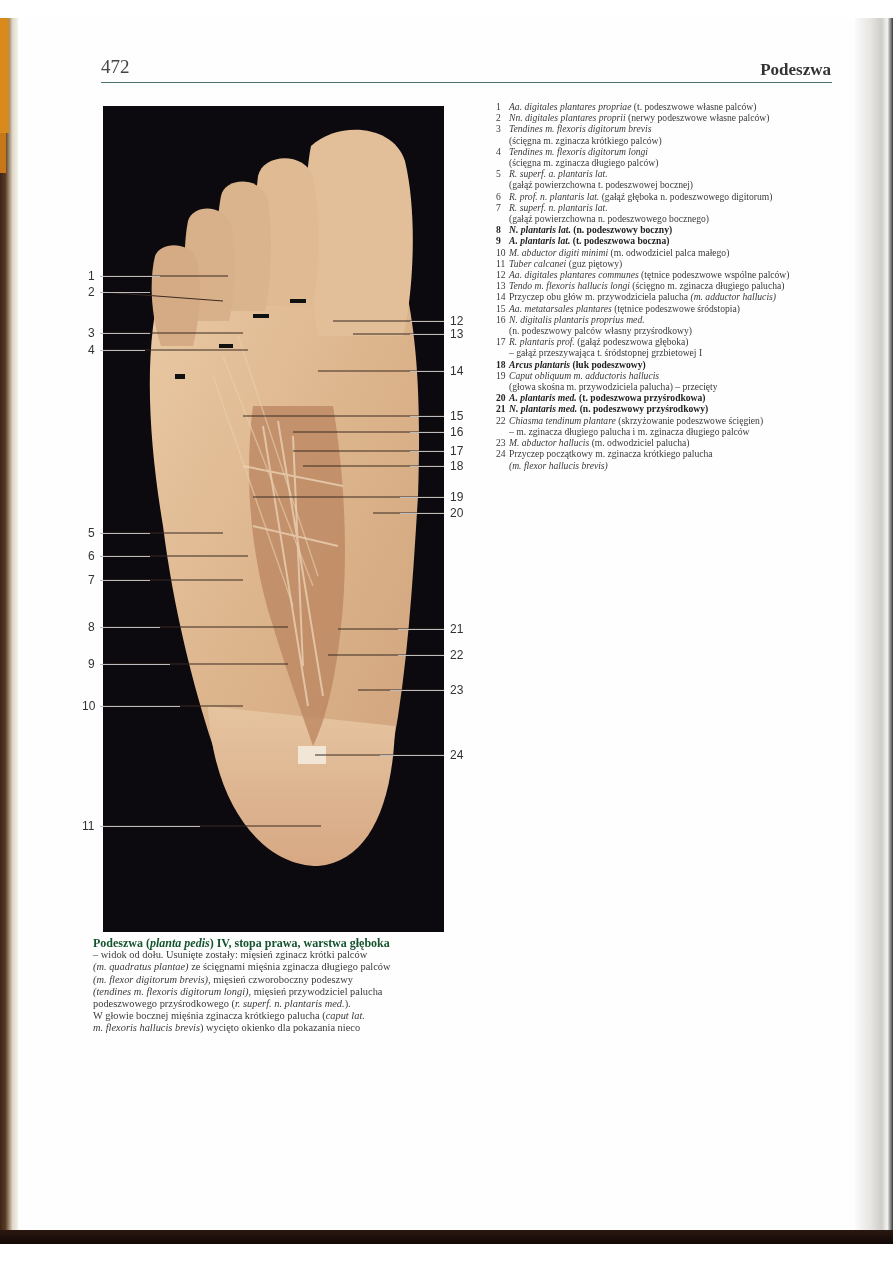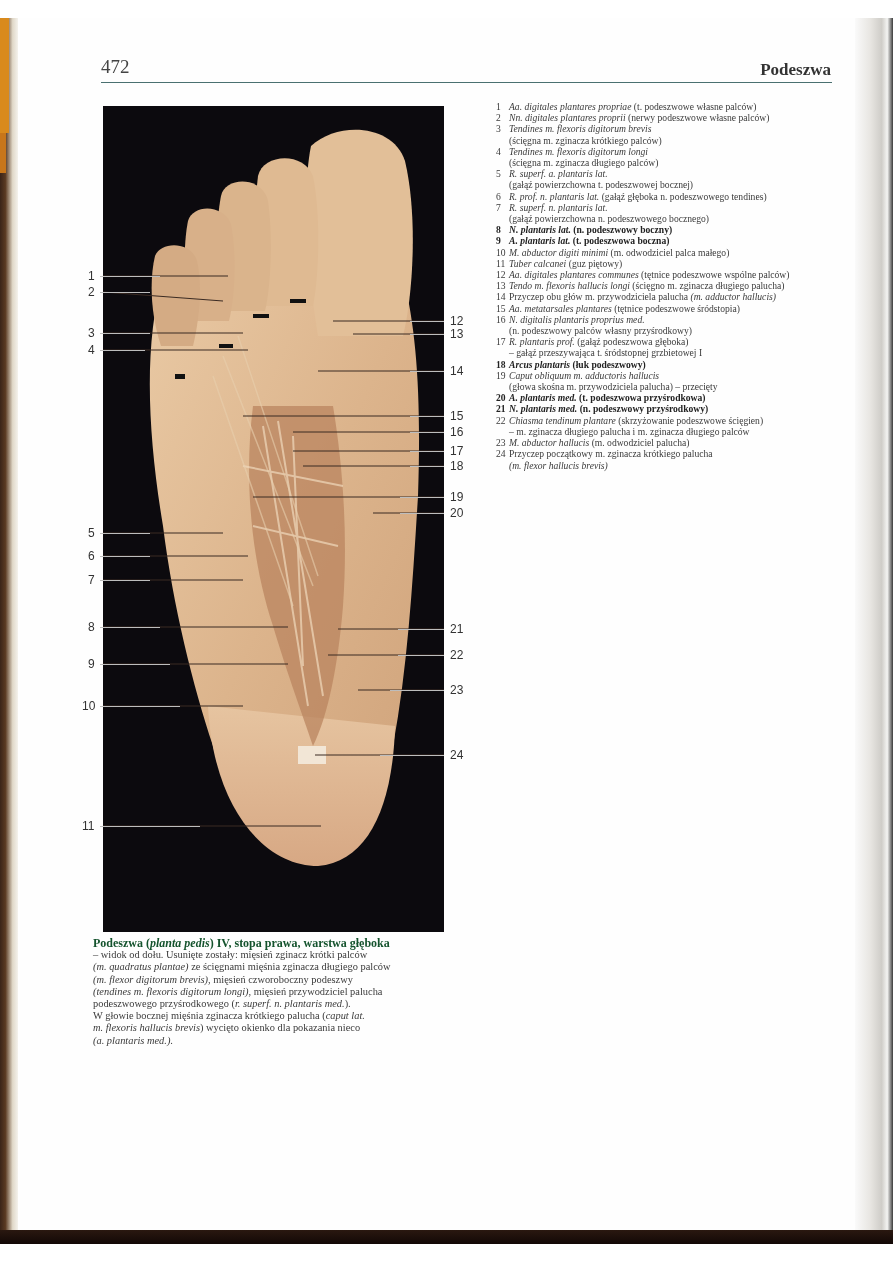--- a/index.html
+++ b/index.html
@@ -186,21 +186,21 @@
   <div class="item">
       <span class="num">4</span>
       <span class="txt"><i>Tendines m. flexoris digitorum longi</i><br><span>(ścięgna m. zginacza długiego palców)</span></span>
     </div>
   <div class="item">
       <span class="num">5</span>
       <span class="txt"><i>R. superf. a. plantaris lat.</i><br><span>(gałąź powierzchowna t. podeszwowej bocznej)</span></span>
     </div>
   <div class="item">
       <span class="num">6</span>
-      <span class="txt"><i>R. prof. n. plantaris lat.</i> <span>(gałąź głęboka n. podeszwowego tendines)</span></span>
+      <span class="txt"><i>R. prof. n. plantaris lat.</i> <span>(gałąź głęboka n. podeszwowego digitorum)</span></span>
     </div>
   <div class="item">
       <span class="num">7</span>
       <span class="txt"><i>R. superf. n. plantaris lat.</i><br><span>(gałąź powierzchowna n. podeszwowego bocznego)</span></span>
     </div>
   <div class="item bold">
       <span class="num">8</span>
       <span class="txt"><i>N. plantaris lat.</i> <span>(n. podeszwowy boczny)</span></span>
     </div>
   <div class="item bold">
@@ -271,17 +271,16 @@
 
 <div class="caption">
   <div class="title"><span>Podeszwa (</span><i>planta pedis</i><span>) IV, stopa prawa, warstwa głęboka</span></div>
   <div>– widok od dołu. Usunięte zostały: mięsień zginacz krótki palców</div>
   <div><i>(m. quadratus plantae)</i><span> ze ścięgnami mięśnia zginacza długiego palców</span></div>
   <div><i>(m. flexor digitorum brevis)</i><span>, mięsień czworoboczny podeszwy</span></div>
   <div><i>(tendines m. flexoris digitorum longi)</i><span>, mięsień przywodziciel palucha</span></div>
   <div><span>podeszwowego przyśrodkowego (</span><i>r. superf. n. plantaris med.</i><span>).</span></div>
   <div><span>W głowie bocznej mięśnia zginacza krótkiego palucha (</span><i>caput lat.</i></div>
   <div><i>m. flexoris hallucis brevis</i><span>) wycięto okienko dla pokazania nieco</span></div>
-  <div><i>(a. plantaris med.)</i><span>.</span></div>
 </div>
 
 <div class="book-bottom"></div>
 <div class="below"></div>
 
 </body></html>

